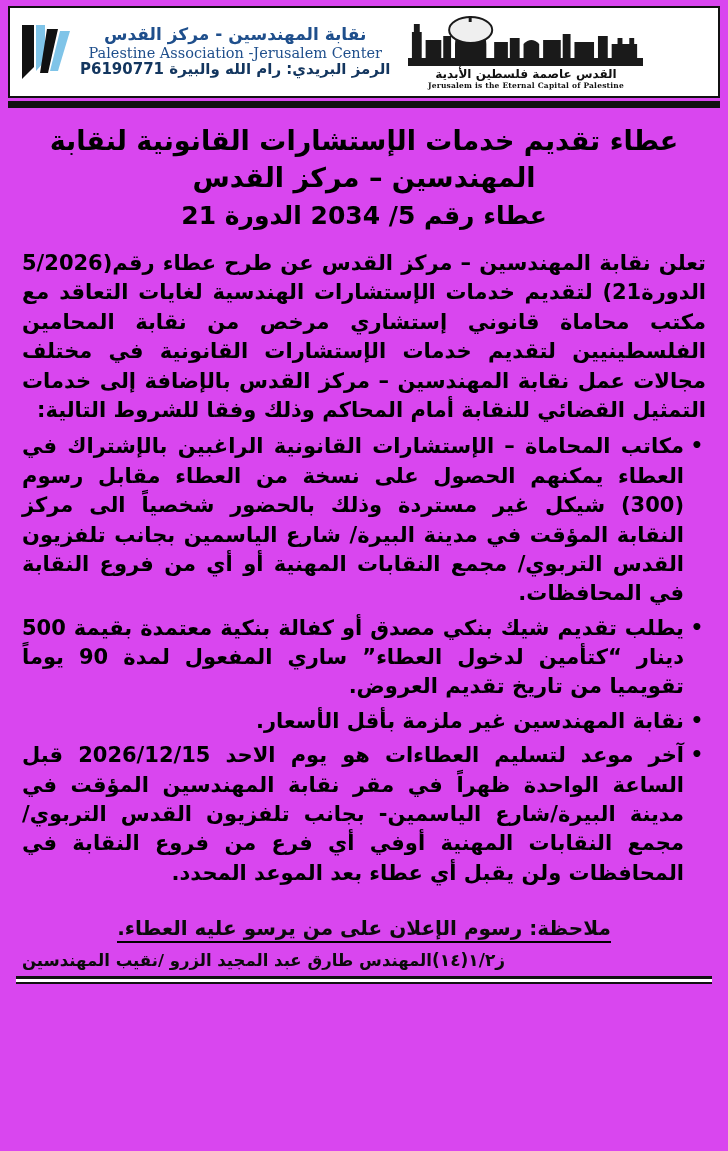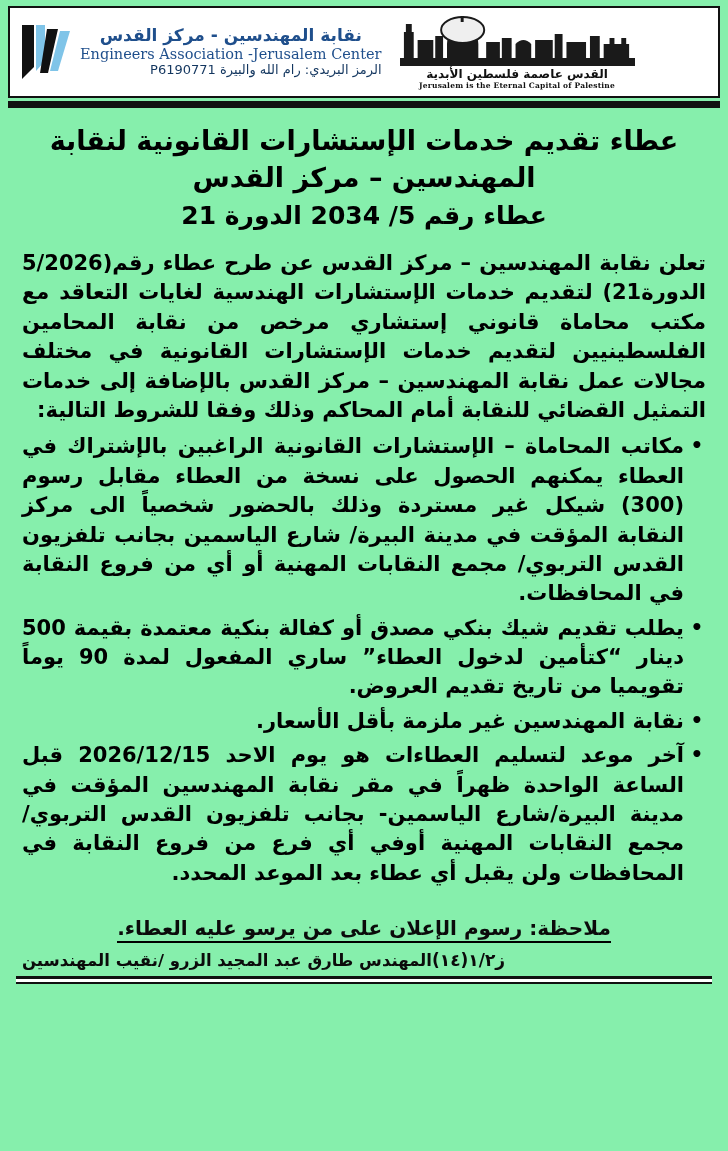--- a/index.html
+++ b/index.html
@@ -13,21 +13,21 @@
     font-family: "DejaVu Sans", "Liberation Sans", sans-serif;
     color: #0b0b0b;
     overflow: hidden;
   }
 
   .page {
     position: relative;
     width: 728px;
     height: 1151px;
     box-sizing: border-box;
-    background: #86efac;
+    background: #d946ef;
     padding: 6px 8px 0 8px;
   }
 
   
   .header {
     position: relative;
     border: 2px solid #111;
     height: 92px;
     box-sizing: border-box;
     background: #ffffff;
@@ -60,25 +60,24 @@
   }
   .assoc-en {
     font-size: 14.5px;
     font-weight: normal;
     color: #1f4f8c;
     font-family: "DejaVu Serif", "Liberation Serif", serif;
     white-space: nowrap;
     direction: ltr;
   }
   .assoc-zip {
-    font-size: 13px;
-    font-weight: normal;
+    font-size: 15px;
+    font-weight: bold;
     color: #13365f;
     white-space: nowrap;
-    text-align: right;
   }
 
   
   .ea-mark {
     flex: 0 0 56px;
     height: 62px;
     position: relative;
   }
   .ea-mark svg { display: block; }
 
@@ -240,21 +239,21 @@
       <div class="ea-mark">
         <svg viewBox="0 0 56 62" width="56" height="62" aria-hidden="true">
           <polygon points="4,4 16,4 16,46 4,58" fill="#111111"></polygon>
           <polygon points="18,4 27,4 27,40 18,50" fill="#7fc4e8"></polygon>
           <polygon points="29,8 40,8 30,52 22,52" fill="#111111"></polygon>
           <polygon points="42,10 52,10 40,50 32,50" fill="#7fc4e8"></polygon>
         </svg>
       </div>
       <div class="assoc-text">
         <div class="assoc-ar">نقابة المهندسين - مركز القدس</div>
-        <div class="assoc-en">Engineers Association -Jerusalem Center</div>
+        <div class="assoc-en">Palestine Association -Jerusalem Center</div>
         <div class="assoc-zip">الرمز البريدي: رام الله والبيرة P6190771</div>
       </div>
     </div>
 
     <div class="jer-logo">
       <svg class="jer-sky" viewBox="0 0 240 52" preserveAspectRatio="none" aria-hidden="true">
         <rect x="0" y="44" width="240" height="8" fill="#1a1a1a"></rect>
         <rect x="4" y="18" width="10" height="26" fill="#1a1a1a"></rect>
         <rect x="6" y="10" width="6" height="8" fill="#1a1a1a"></rect>
         <rect x="18" y="26" width="16" height="18" fill="#1a1a1a"></rect>

